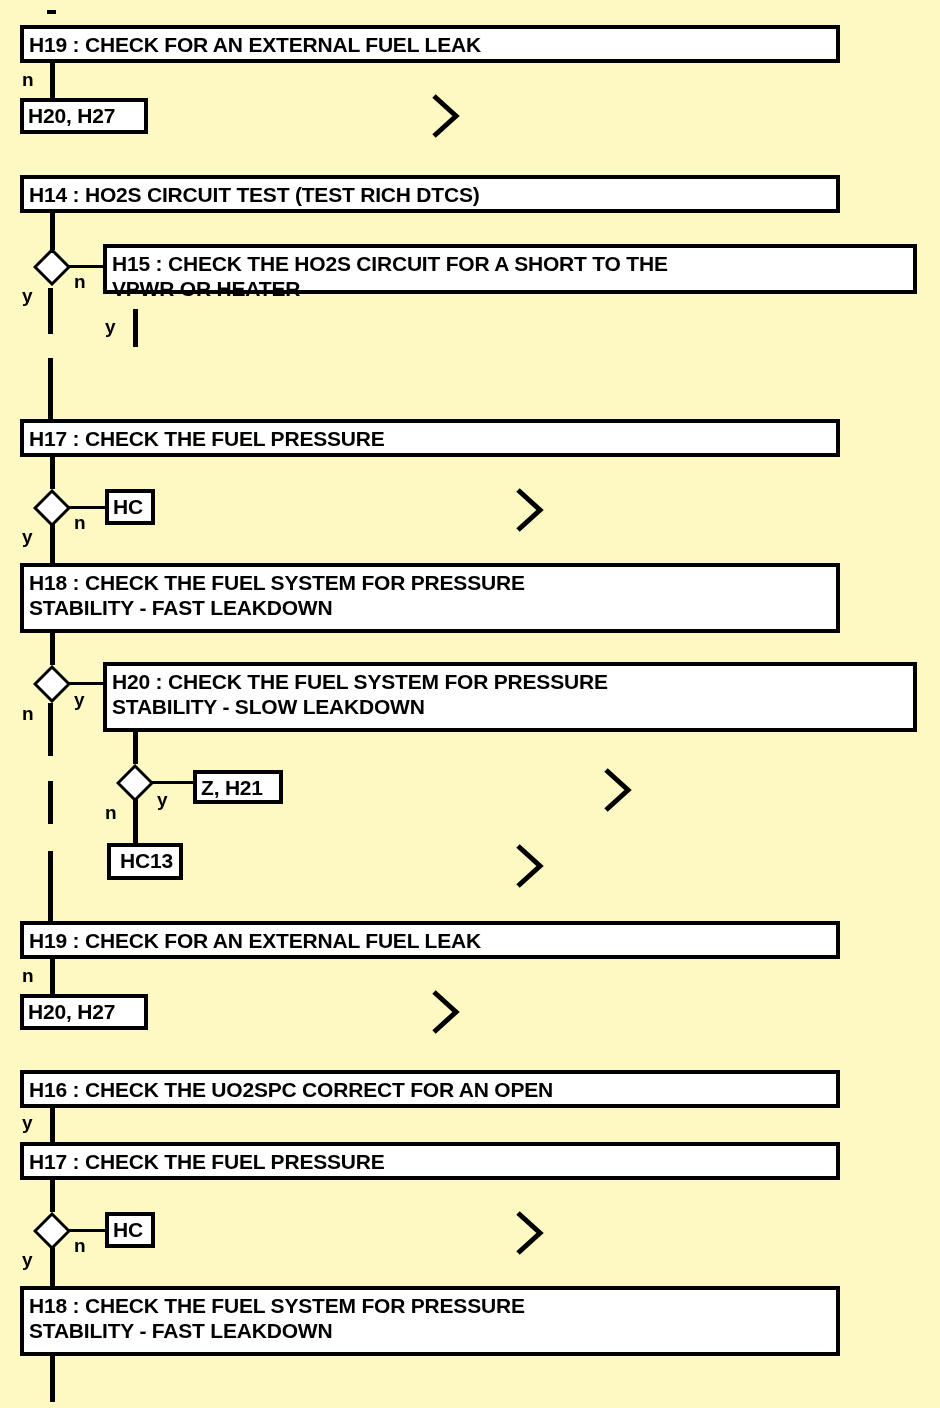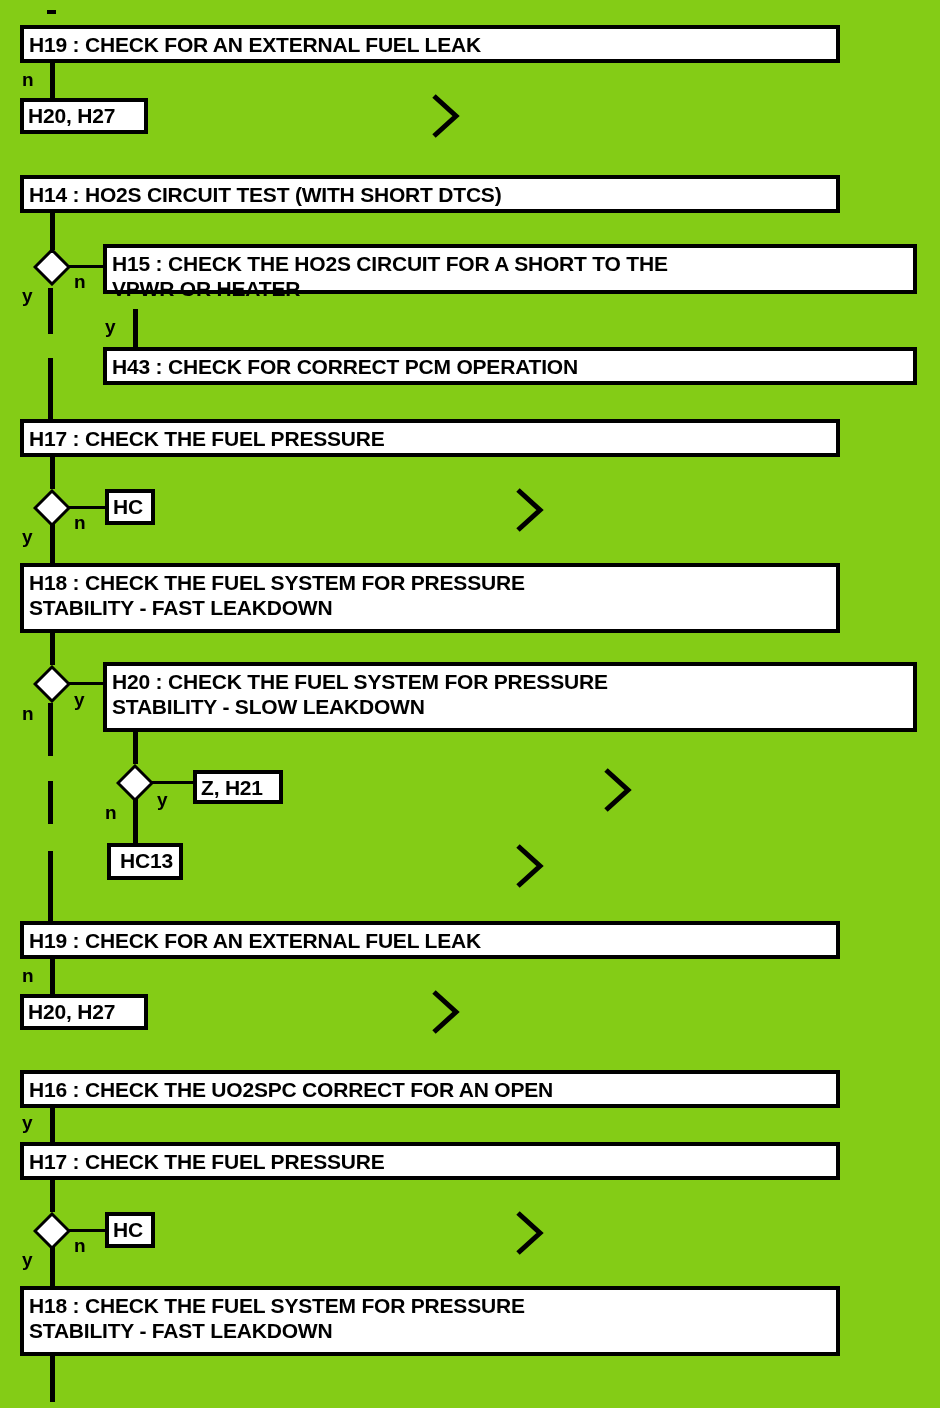--- a/index.html
+++ b/index.html
@@ -4,21 +4,21 @@
 <style>
   html, body {
     margin: 0;
     padding: 0;
     background: #ffffff;
   }
   #canvas {
     position: relative;
     width: 940px;
     height: 1408px;
-    background: #84cc16;
+    background: #fef9c3;
     font-family: "Liberation Sans", sans-serif;
     overflow: hidden;
   }
   .node {
     position: absolute;
     box-sizing: border-box;
     border: 4px solid #000000;
     background: #ffffff;
     color: #000000;
     font-weight: bold;
@@ -90,41 +90,40 @@
   <div class="label" style="left:22px; top:70px;">n</div>
 
   <div class="node small" style="left:20px; top:98px; width:128px; height:36px;">H20, H27</div>
 
   <div class="chev" style="left:428px; top:92px;">
     <svg width="34" height="48" viewBox="0 0 34 48">
       <polyline points="6,4 28,24 6,44" fill="none" stroke="#000000" stroke-width="5"></polyline>
     </svg>
   </div>
 
-  <div class="node" style="left:20px; top:175px; width:820px; height:38px;">H14 : HO2S CIRCUIT TEST (WITH SHORT DTCS)</div>
+  <div class="node" style="left:20px; top:175px; width:820px; height:38px;">H14 : HO2S CIRCUIT TEST (TEST RICH DTCS)</div>
 
   <div class="vline" style="left:50px; top:213px; height:37px;"></div>
 
   <div class="diamond" style="left:33px; top:248px;">
     <svg width="38" height="38" viewBox="0 0 38 38">
       <polygon points="19,2 36,19 19,36 2,19" fill="#ffffff" stroke="#000000" stroke-width="3"></polygon>
     </svg>
   </div>
 
   <div class="thinline" style="left:69px; top:265px; width:36px;"></div>
   <div class="label" style="left:74px; top:272px;">n</div>
   <div class="label" style="left:22px; top:286px;">y</div>
 
   <div class="node" style="left:103px; top:244px; width:814px; height:50px;">H15 : CHECK THE HO2S CIRCUIT FOR A SHORT TO THE
 VPWR OR HEATER</div>
 
   <div class="vline" style="left:133px; top:309px; height:38px;"></div>
   <div class="label" style="left:105px; top:317px;">y</div>
 
-  <div class="node" style="left:103px; top:347px; width:814px; height:38px;">H43 : CHECK FOR CORRECT PCM OPERATION</div>
 
   <div class="dashwrap" style="left:48px; top:288px; height:132px;">
     <div class="dashseg" style="top:0px;   height:46px;"></div>
     <div class="dashseg" style="top:70px;  height:62px;"></div>
   </div>
 
   <div class="node" style="left:20px; top:419px; width:820px; height:38px;">H17 : CHECK THE FUEL PRESSURE</div>
 
   <div class="vline" style="left:50px; top:457px; height:32px;"></div>
 

